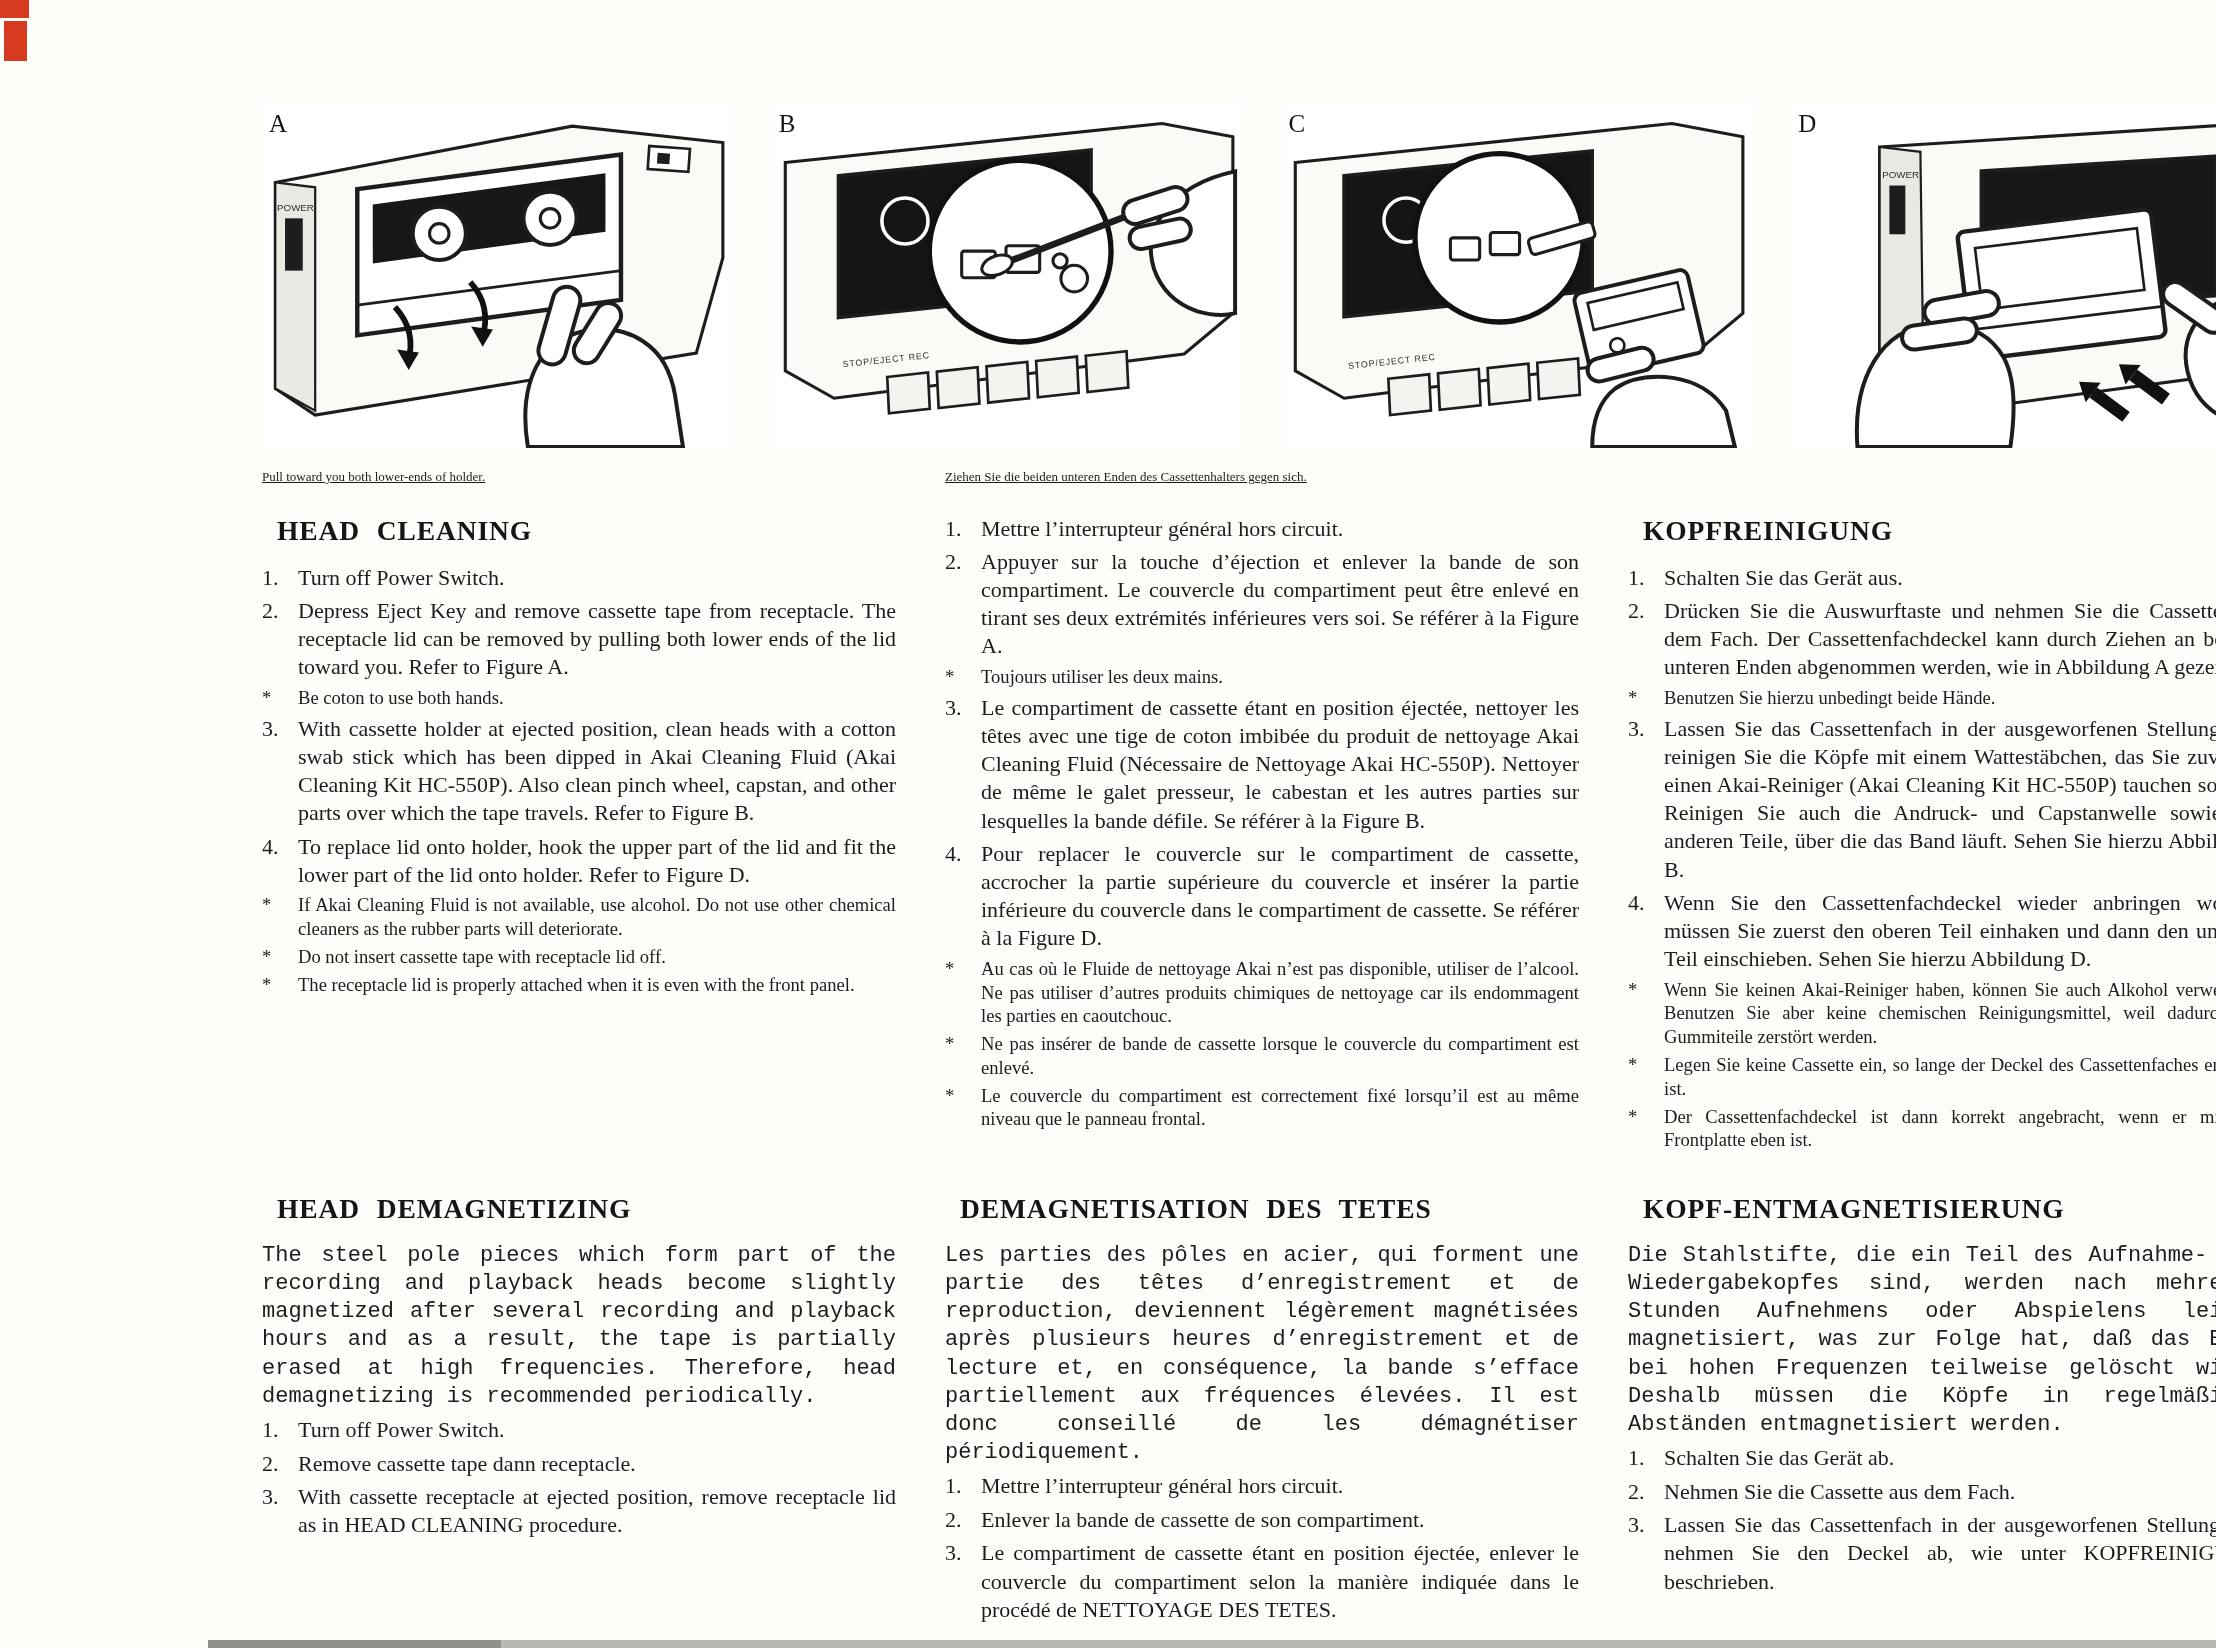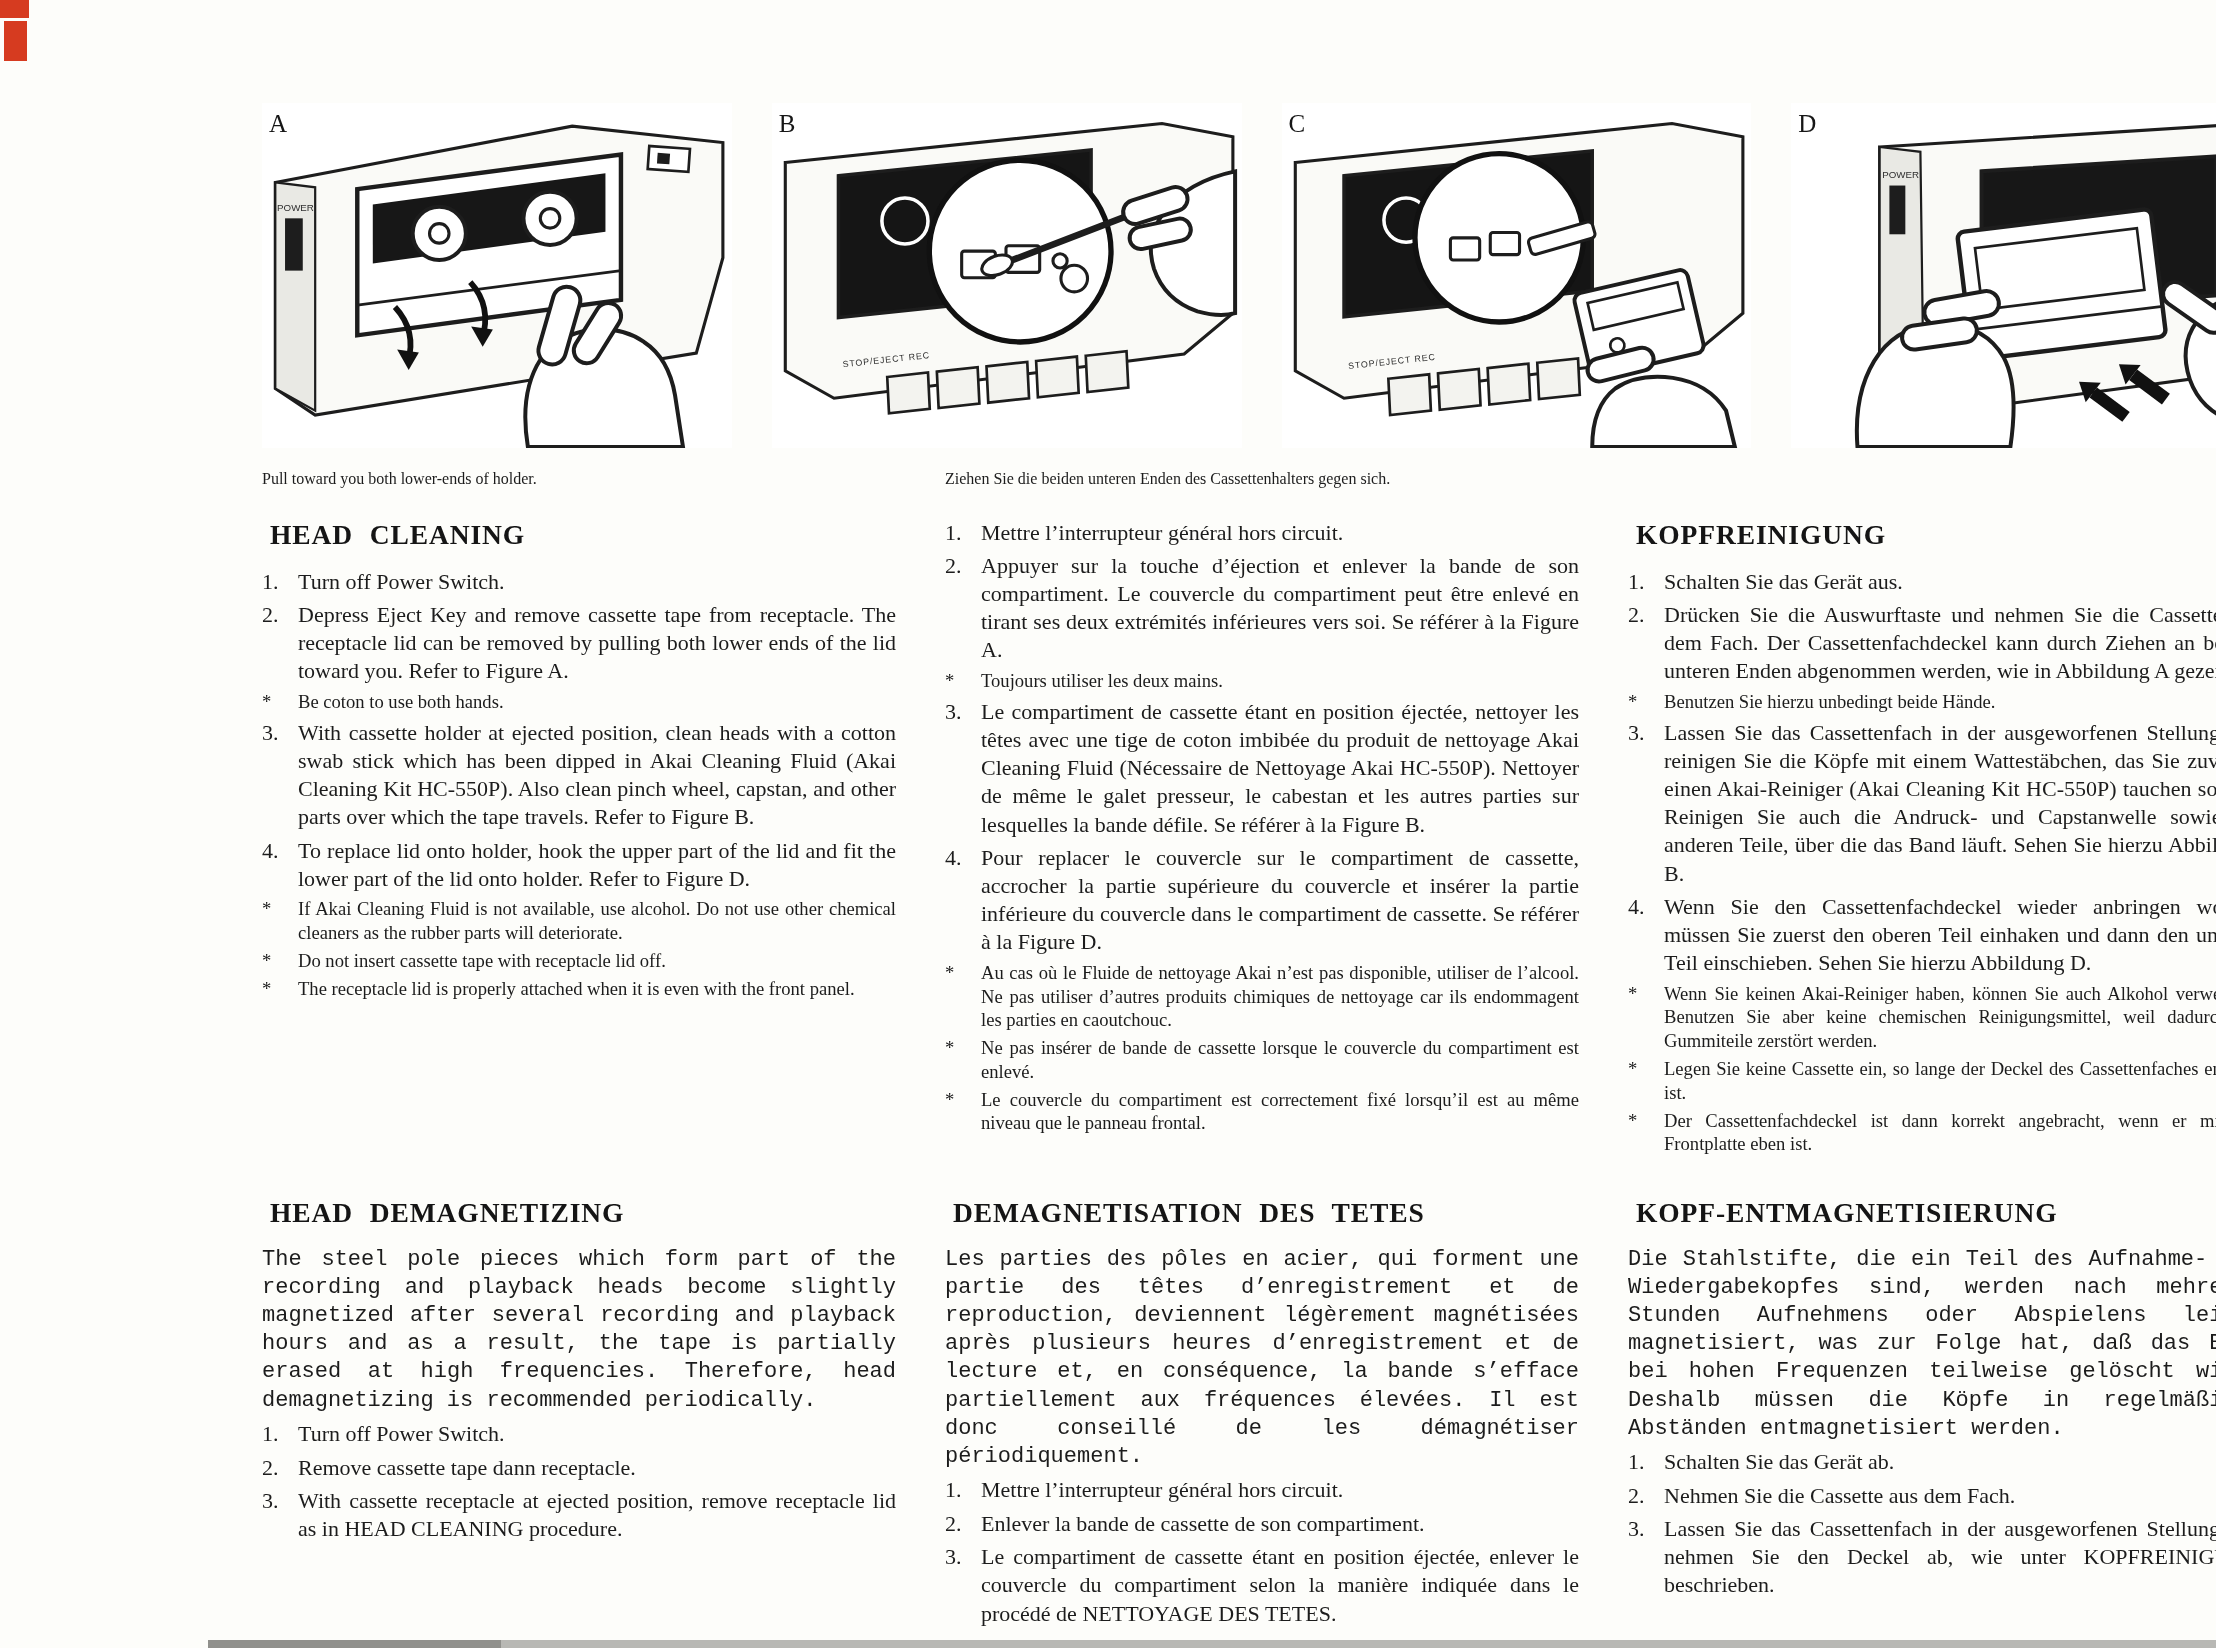--- a/index.html
+++ b/index.html
@@ -21,29 +21,29 @@
 
   
   #content { position: absolute; left: 262px; top: 103px; width: 1999px; }
 
   .fig-row { display: flex; gap: 40px; }
   .fig { position: relative; width: 470px; height: 345px; background: #ffffff; }
   .fig svg { width: 100%; height: 100%; display: block; }
   .fig-letter { position: absolute; top: 7px; left: 7px; font-size: 25px; color: #161616; }
 
   .caption-row { display: grid; grid-template-columns: repeat(3, 634px); column-gap: 49px; margin-top: 20.4px; }
-  .caption { font-size: 16px; line-height: 1.32; }
+  .caption { font-size: 13px; line-height: 1.32; text-decoration: underline; }
 
   .main-grid {
     display: grid; grid-template-columns: repeat(3, 634px);
     column-gap: 49px; row-gap: 41px; margin-top: 29px;
   }
   .section-title {
     font-size: 27.5px; font-weight: bold; letter-spacing: 0.9px; word-spacing: 8.9px;
-    margin: 0 0 17px 8px; color: #151515;
+    margin: 0 0 17px 15px; color: #151515;
   }
   .blocks .block:first-child { margin-top: 0; }
   .block { display: flex; margin-top: 5.3px; font-size: 22px; line-height: 1.28; }
   .marker { flex: 0 0 36px; }
   .btext { flex: 1 1 auto; text-align: justify; }
   .block-note { font-size: 18.6px; line-height: 1.27; margin-top: 4.4px; }
   .block-para { display: block; margin-top: 0; }
   .block-para .btext { display: block; text-align: justify; font-family: Liberation Mono, monospace; }
 
   svg text { font-family: "Liberation Sans", sans-serif; fill: #2f2f2f; }

